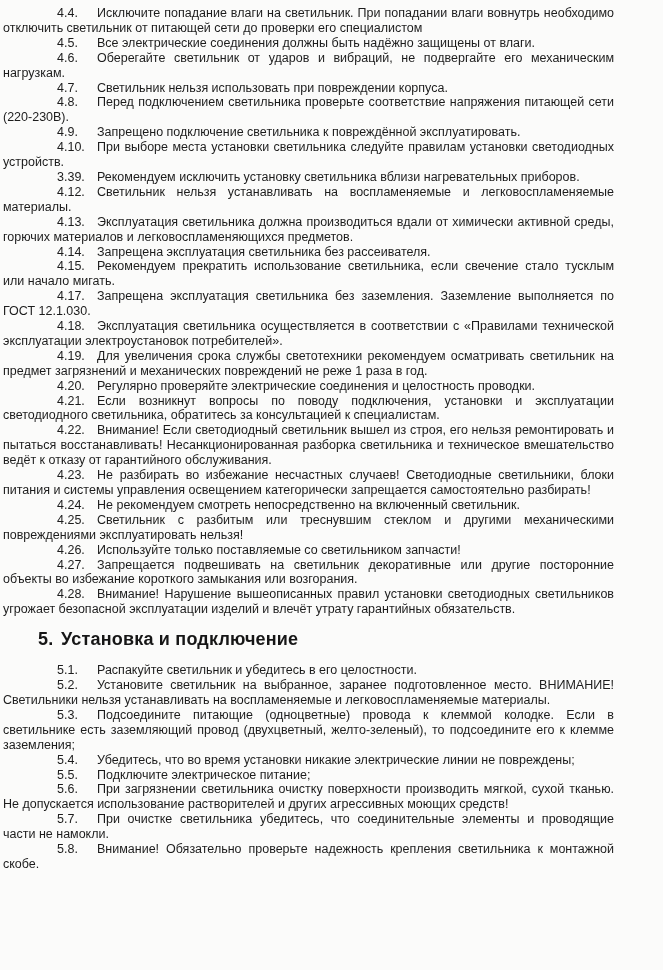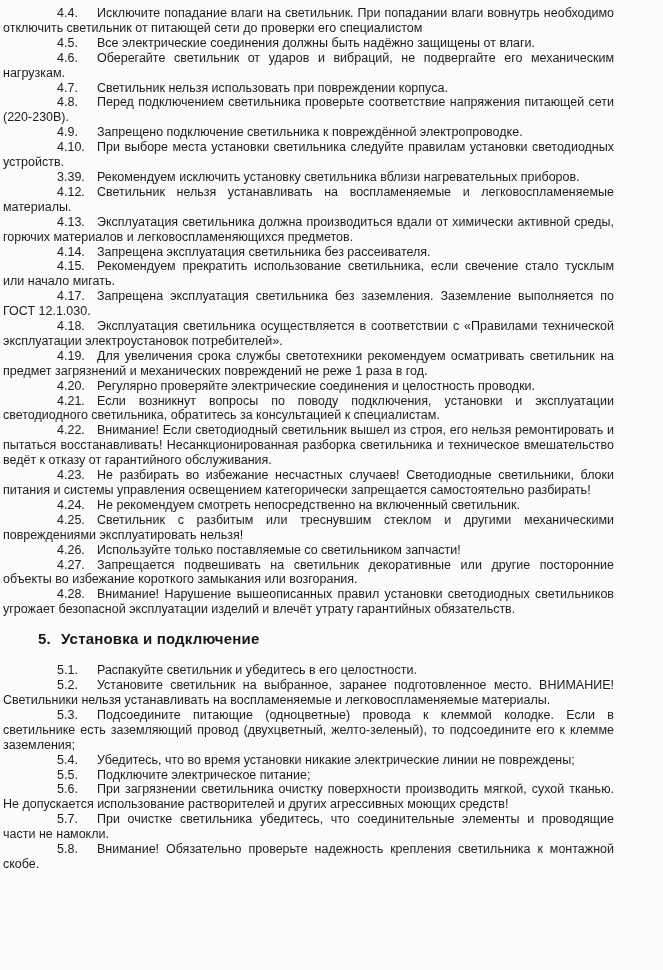--- a/index.html
+++ b/index.html
@@ -24,21 +24,21 @@
     margin: 0;
     text-align: justify;
     text-indent: 54px;
   }
   .para .num {
     display: inline-block;
     width: 40px;
     text-indent: 0;
   }
   .heading {
-    font-size: 15px;
+    font-size: 18px;
     line-height: 18px;
     font-weight: bold;
     letter-spacing: 0.2px;
     margin: 13px 0 15px 35px;
     color: #161616;
   }
   .heading .h-num {
     display: inline-block;
     width: 23px;
   }
@@ -53,21 +53,21 @@
       <p class="para"><span class="num">4.4.</span><span class="txt">Исключите попадание влаги на светильник. При попадании влаги вовнутрь необходимо отключить светильник от питающей сети до проверки его специалистом</span></p>
 
       <p class="para"><span class="num">4.5.</span><span class="txt">Все электрические соединения должны быть надёжно защищены от влаги.</span></p>
 
       <p class="para"><span class="num">4.6.</span><span class="txt">Оберегайте светильник от ударов и вибраций, не подвергайте его механическим нагрузкам.</span></p>
 
       <p class="para"><span class="num">4.7.</span><span class="txt">Светильник нельзя использовать при повреждении корпуса.</span></p>
 
       <p class="para"><span class="num">4.8.</span><span class="txt">Перед подключением светильника проверьте соответствие напряжения питающей сети (220-230В).</span></p>
 
-      <p class="para"><span class="num">4.9.</span><span class="txt">Запрещено подключение светильника к повреждённой электропроводке.</span></p>
+      <p class="para"><span class="num">4.9.</span><span class="txt">Запрещено подключение светильника к повреждённой эксплуатировать.</span></p>
 
       <p class="para"><span class="num">4.10.</span><span class="txt">При выборе места установки светильника следуйте правилам установки светодиодных устройств.</span></p>
 
       <p class="para"><span class="num">3.39.</span><span class="txt">Рекомендуем исключить установку светильника вблизи нагревательных приборов.</span></p>
 
       <p class="para"><span class="num">4.12.</span><span class="txt">Светильник нельзя устанавливать на воспламеняемые и легковоспламеняемые материалы.</span></p>
 
       <p class="para"><span class="num">4.13.</span><span class="txt">Эксплуатация светильника должна производиться вдали от химически активной среды, горючих материалов и легковоспламеняющихся предметов.</span></p>
 
       <p class="para"><span class="num">4.14.</span><span class="txt">Запрещена эксплуатация светильника без рассеивателя.</span></p>

